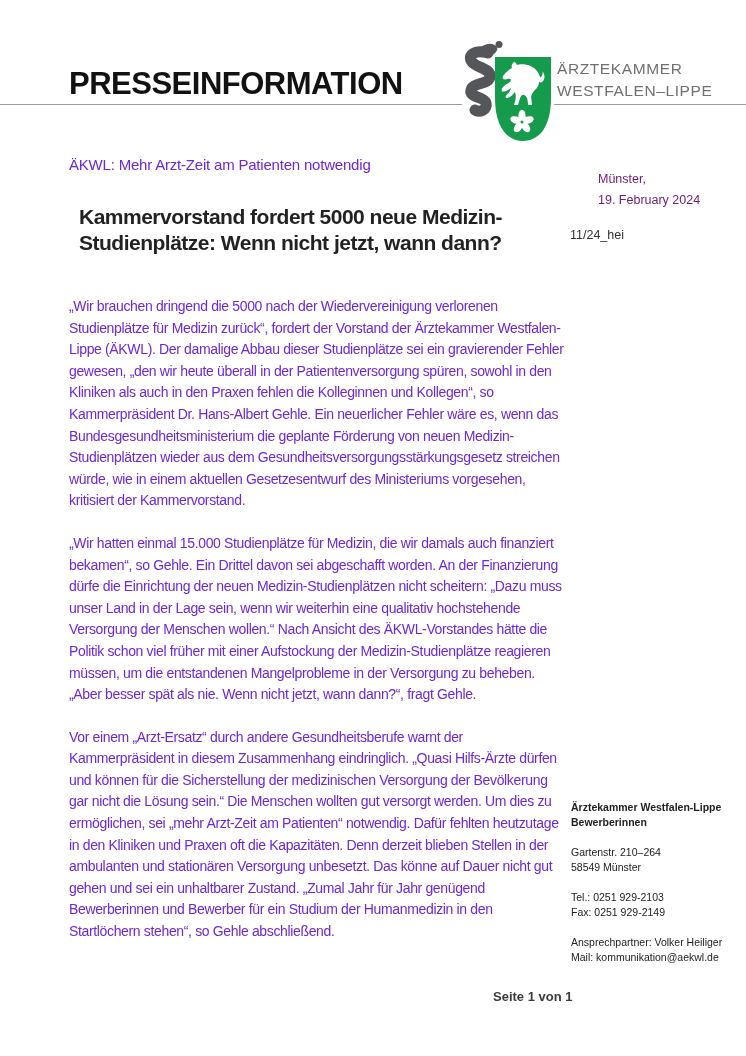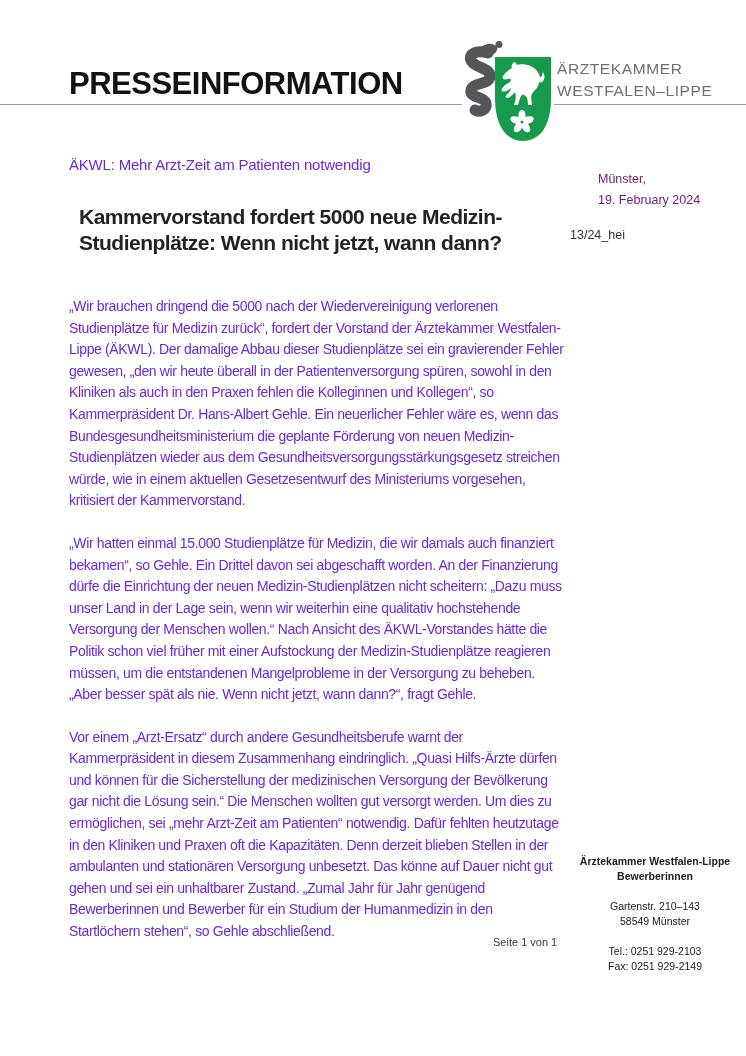--- a/index.html
+++ b/index.html
@@ -108,37 +108,37 @@
     color: #6d28d9;
   }
   .body-copy p {
     margin: 0 0 21px 0;
   }
 
   
   .contact-block {
     position: absolute;
     left: 571px;
-    top: 854px;
+    top: 800px;
     width: 168px;
     font-size: 10.5px;
     line-height: 15px;
     color: #222222;
-    text-align: center;
   }
   .contact-group { margin-bottom: 15px; }
   .contact-group.bold { font-weight: 700; }
 
   
   .page-number {
     position: absolute;
     left: 493px;
-    top: 936px;
-    font-size: 11px;
+    top: 989px;
+    font-size: 13px;
     color: #3b3b3a;
+    font-weight: bold;
   }
 </style>
 </head>
 <body>
 
 <div class="page">
 
   <div class="doc-type">PRESSEINFORMATION</div>
   <div class="header-divider"></div>
 
@@ -184,40 +184,44 @@
   <div class="org-name">
     <div>ÄRZTEKAMMER</div>
     <div>WESTFALEN–LIPPE</div>
   </div>
 
   <div class="subject-line">ÄKWL: Mehr Arzt-Zeit am Patienten notwendig</div>
   <div class="dateline">
     <div>Münster,</div>
     <div>19. February 2024</div>
   </div>
-  <div class="reference-number">13/24_hei</div>
+  <div class="reference-number">11/24_hei</div>
 
   <h2 class="headline">Kammervorstand fordert 5000 neue Medizin-Studienplätze: Wenn nicht jetzt, wann dann?</h2>
 
   <div class="body-copy">
     <p>„Wir brauchen dringend die 5000 nach der Wiedervereinigung verlorenen Studienplätze für Medizin zurück“, fordert der Vorstand der Ärztekammer Westfalen-Lippe (ÄKWL). Der damalige Abbau dieser Studienplätze sei ein gravierender Fehler gewesen, „den wir heute überall in der Patientenversorgung spüren, sowohl in den Kliniken als auch in den Praxen fehlen die Kolleginnen und Kollegen“, so Kammerpräsident Dr. Hans-Albert Gehle. Ein neuerlicher Fehler wäre es, wenn das Bundesgesundheitsministerium die geplante Förderung von neuen Medizin-Studienplätzen wieder aus dem Gesundheitsversorgungsstärkungsgesetz streichen würde, wie in einem aktuellen Gesetzesentwurf des Ministeriums vorgesehen, kritisiert der Kammervorstand.</p>
     <p>„Wir hatten einmal 15.000 Studienplätze für Medizin, die wir damals auch finanziert bekamen“, so Gehle. Ein Drittel davon sei abgeschafft worden. An der Finanzierung dürfe die Einrichtung der neuen Medizin-Studienplätzen nicht scheitern: „Dazu muss unser Land in der Lage sein, wenn wir weiterhin eine qualitativ hochstehende Versorgung der Menschen wollen.“ Nach Ansicht des ÄKWL-Vorstandes hätte die Politik schon viel früher mit einer Aufstockung der Medizin-Studienplätze reagieren müssen, um die entstandenen Mangelprobleme in der Versorgung zu beheben. „Aber besser spät als nie. Wenn nicht jetzt, wann dann?“, fragt Gehle.</p>
     <p>Vor einem „Arzt-Ersatz“ durch andere Gesundheitsberufe warnt der Kammerpräsident in diesem Zusammenhang eindringlich. „Quasi Hilfs-Ärzte dürfen und können für die Sicherstellung der medizinischen Versorgung der Bevölkerung gar nicht die Lösung sein.“ Die Menschen wollten gut versorgt werden. Um dies zu ermöglichen, sei „mehr Arzt-Zeit am Patienten“ notwendig. Dafür fehlten heutzutage in den Kliniken und Praxen oft die Kapazitäten. Denn derzeit blieben Stellen in der ambulanten und stationären Versorgung unbesetzt. Das könne auf Dauer nicht gut gehen und sei ein unhaltbarer Zustand. „Zumal Jahr für Jahr genügend Bewerberinnen und Bewerber für ein Studium der Humanmedizin in den Startlöchern stehen“, so Gehle abschließend.</p>
   </div>
 
   <aside class="contact-block">
     <div class="contact-group bold">
       <div>Ärztekammer Westfalen-Lippe</div>
       <div>Bewerberinnen</div>
     </div>
     <div class="contact-group">
-      <div>Gartenstr. 210–143</div>
+      <div>Gartenstr. 210–264</div>
       <div>58549 Münster</div>
     </div>
     <div class="contact-group">
       <div>Tel.: 0251 929-2103</div>
       <div>Fax: 0251 929-2149</div>
     </div>
+    <div class="contact-group">
+      <div>Ansprechpartner: Volker Heiliger</div>
+      <div>Mail: kommunikation@aekwl.de</div>
+    </div>
   </aside>
 
   <div class="page-number">Seite 1 von 1</div>
 
 </div>
 
 </body></html>

